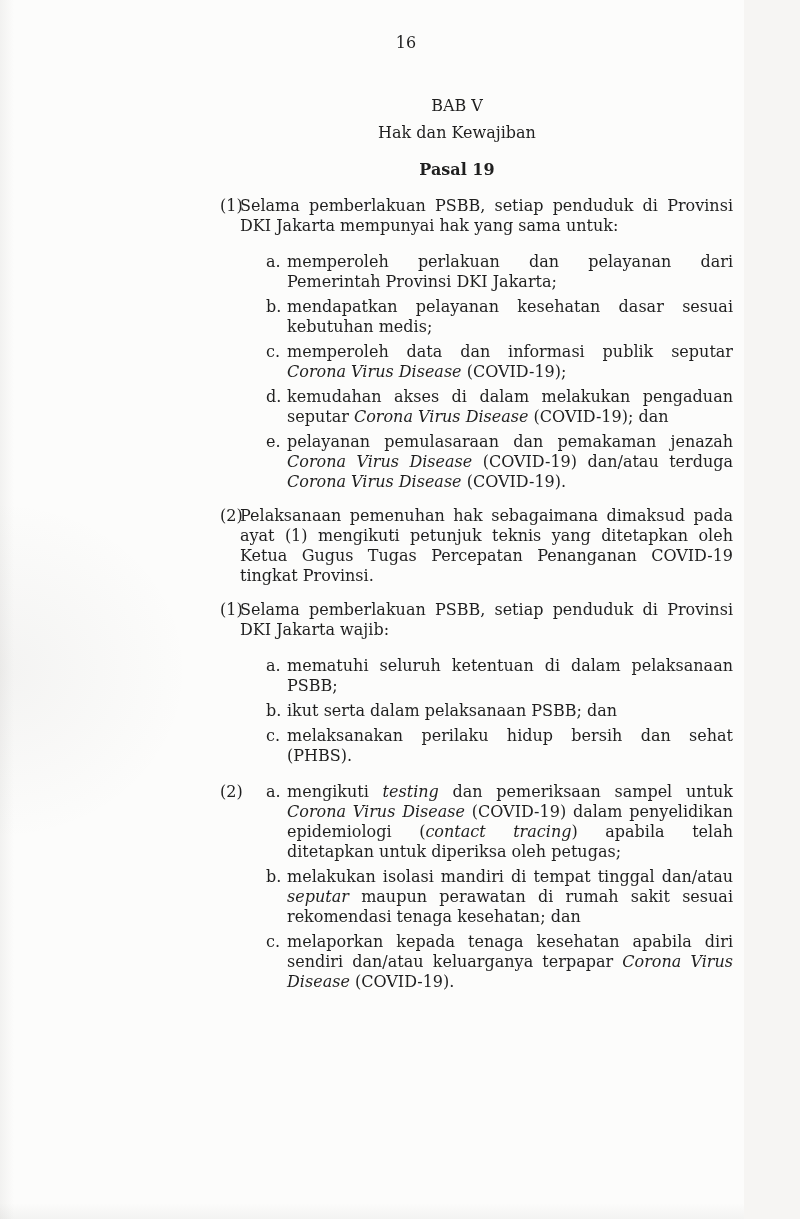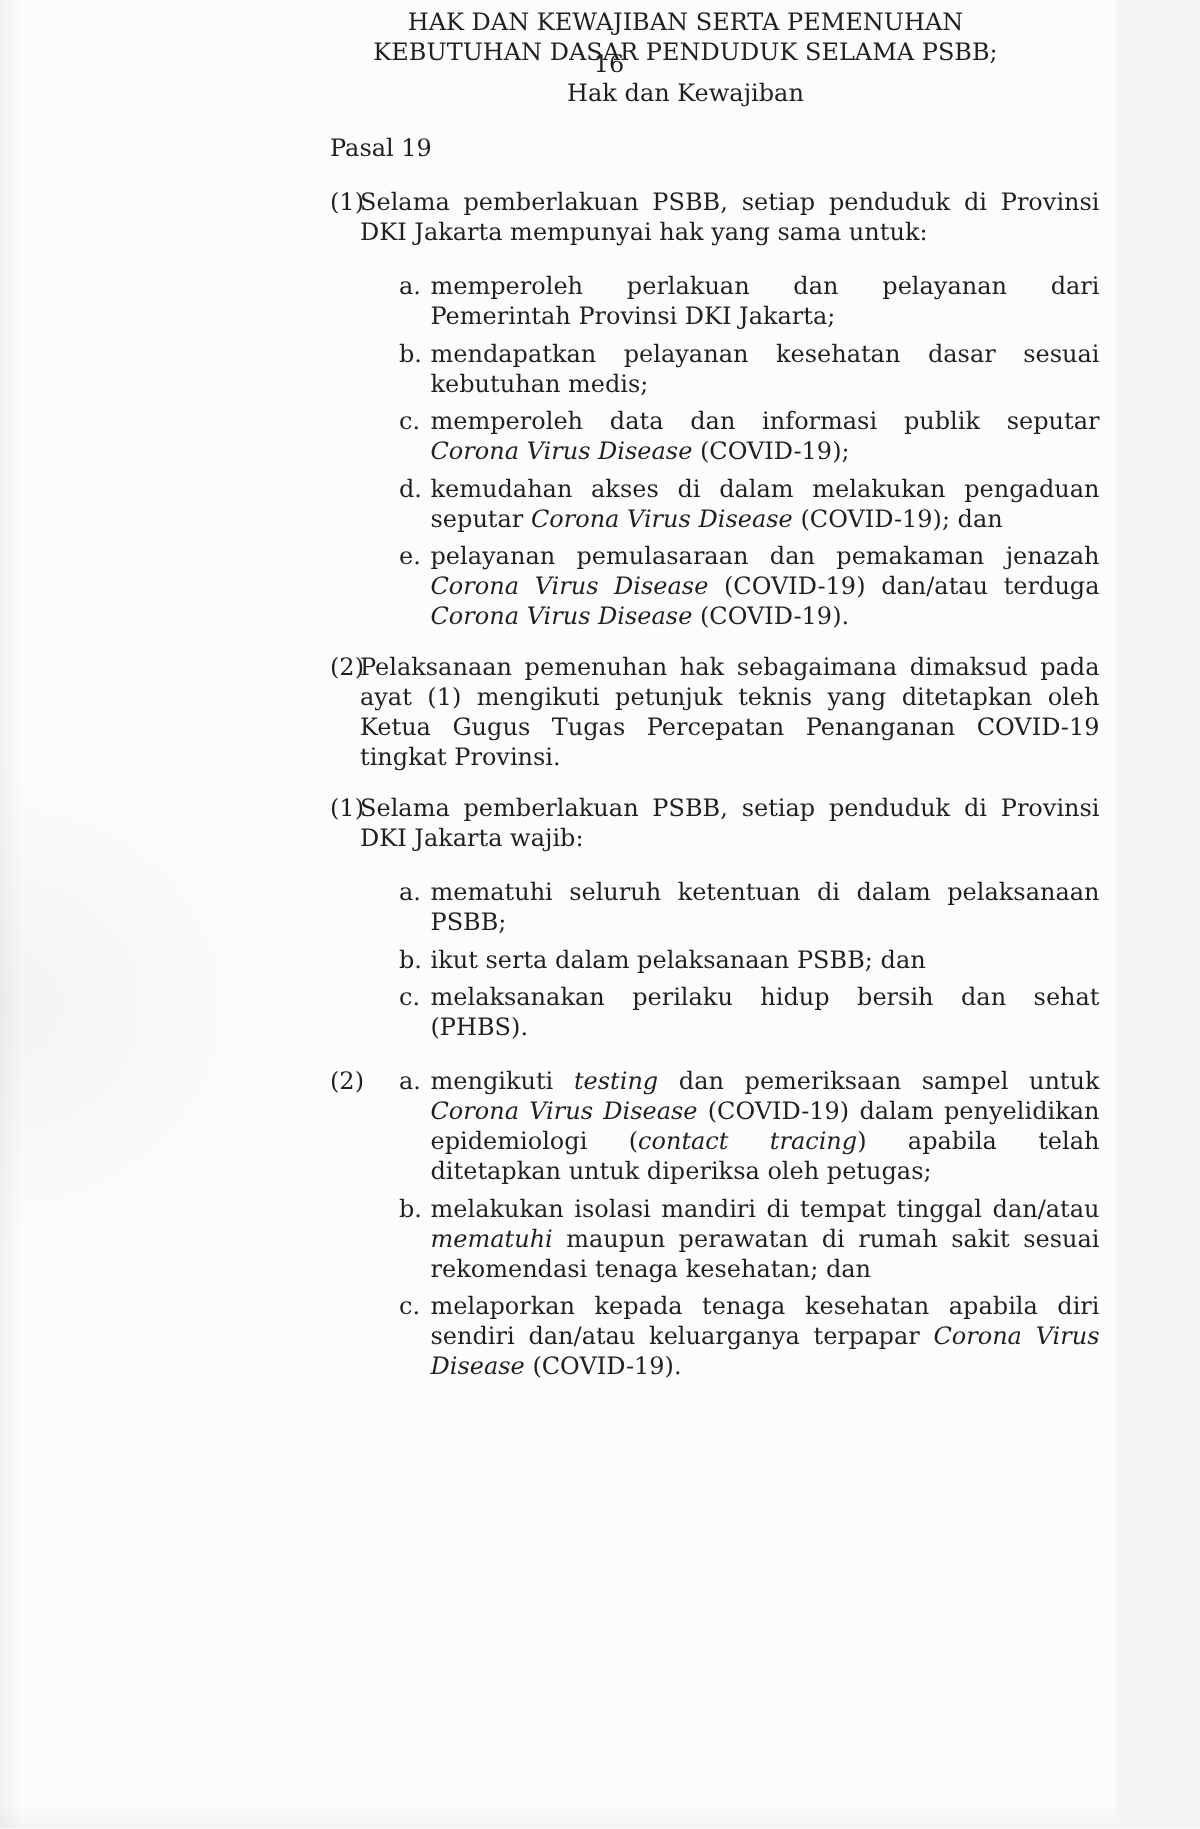--- a/index.html
+++ b/index.html
@@ -47,23 +47,24 @@
   .heading{
     width:474px;
     text-align:center;
   }
   .chapter-label{margin-top:96px;}
   .chapter-title{margin-top:5px;}
   .part-label{margin-top:19px;}
   .part-title{margin-top:7px;}
   .article-heading{
     width:474px;
-    text-align:left;
+    text-align:center;
     margin-top:14px;
     margin-bottom:16px;
+    font-weight:bold;
   }
   .article-heading.first{margin-top:17px;}
   .clause{
     position:relative;
     padding-left:20px;
     margin-top:14px;
   }
   .clause-number{
     position:absolute;
     left:0;top:0;
@@ -92,21 +93,21 @@
   }
   i{font-style:italic;}
 </style>
 </head>
 <body>
 
 <div class="page">
   <div class="page-number">16</div>
 
   <div class="doc">
-    <div class="heading chapter-title">HAK DAN KEWAJIBAN SERTA PEMENUHAN KEBUTUHAN DASAR PENDUDUK SELAMA PSBB;</div>
+    <div class="heading chapter-label">BAB V</div>
     <div class="heading part-title">Hak dan Kewajiban</div>
 
     <div>
         <div class="article">
           <div class="article-heading first">Pasal 19</div>
           <div class="clause">
             <span class="clause-number">(1)</span>
             <span class="clause-text"><span>Selama pemberlakuan PSBB, setiap penduduk di Provinsi DKI Jakarta mempunyai hak yang sama untuk:</span></span>
             <div class="clause-items">
               <div class="list-item">
@@ -157,21 +158,21 @@
           </div>
           <div class="clause">
             <span class="clause-number">(2)</span>
             <div class="clause-items">
               <div class="list-item">
                 <span class="list-item-label">a.</span>
                 <span class="list-item-text"><span>mengikuti </span><i>testing</i><span> dan pemeriksaan sampel untuk </span><i>Corona Virus Disease</i><span> (COVID-19) dalam penyelidikan epidemiologi (</span><i>contact tracing</i><span>) apabila telah ditetapkan untuk diperiksa oleh petugas;</span></span>
               </div>
               <div class="list-item">
                 <span class="list-item-label">b.</span>
-                <span class="list-item-text"><span>melakukan isolasi mandiri di tempat tinggal dan/atau </span><i>mematuhi</i><span> maupun perawatan di rumah sakit sesuai rekomendasi tenaga kesehatan; dan</span></span>
+                <span class="list-item-text"><span>melakukan isolasi mandiri di tempat tinggal dan/atau </span><i>seputar</i><span> maupun perawatan di rumah sakit sesuai rekomendasi tenaga kesehatan; dan</span></span>
               </div>
               <div class="list-item">
                 <span class="list-item-label">c.</span>
                 <span class="list-item-text"><span>melaporkan kepada tenaga kesehatan apabila diri sendiri dan/atau keluarganya terpapar </span><i>Corona Virus Disease</i><span> (COVID-19).</span></span>
               </div>
             </div>
           </div>
         </div>
       </div>
   </div>

